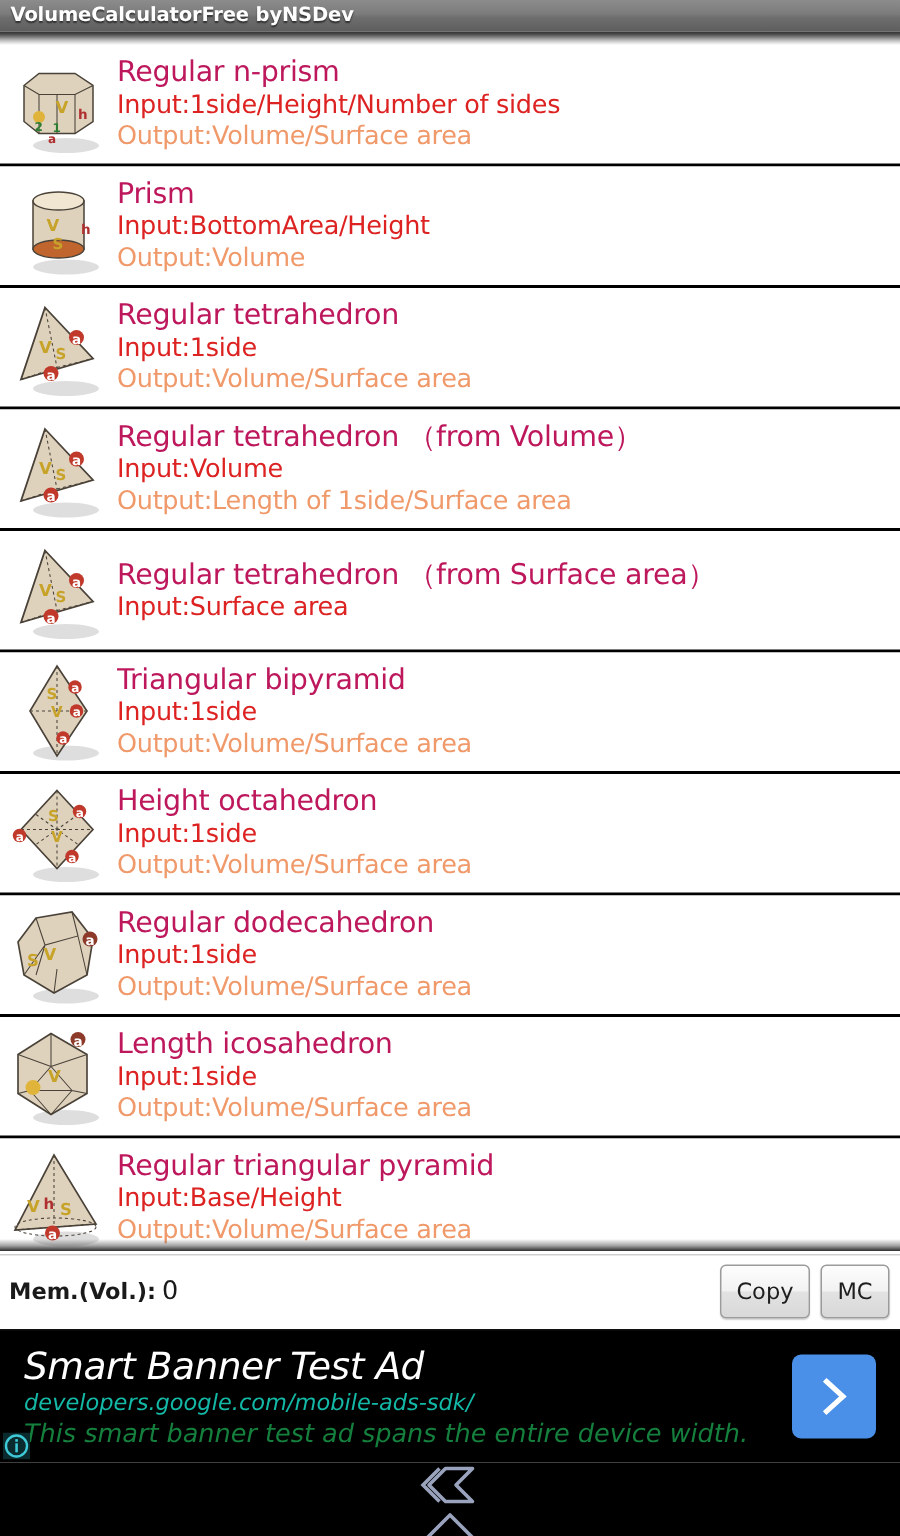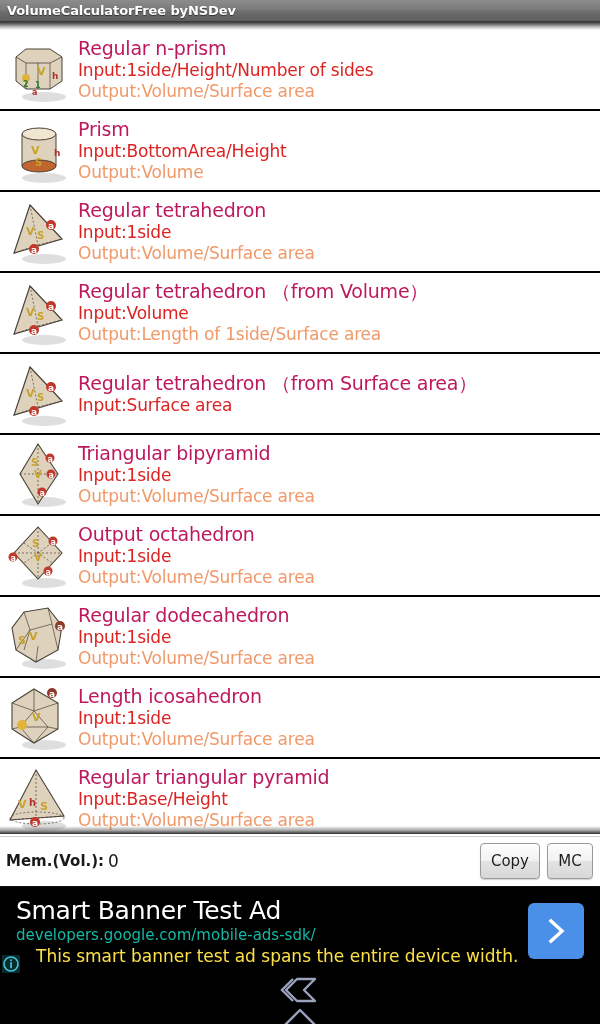--- a/index.html
+++ b/index.html
@@ -82,24 +82,24 @@
     display: flex; align-items: center; justify-content: center;
     box-shadow: 0 1px 1px rgba(0,0,0,.18);
   }
 
   
   .ad {
     position: absolute; left: 0; top: 886px; width: 600px; height: 89px;
     background: #000000; display: flex; align-items: center;
     border-top: 1px solid #111;
   }
-  .ad-body { flex: 1; padding-left: 16px; }
+  .ad-body { flex: 1; padding-left: 16px; font-style: italic; }
   .ad-headline { color: #ffffff; font-size: 25px; line-height: 30px; letter-spacing: -0.3px; }
   .ad-url { color: #14b8a6; font-size: 15px; line-height: 19px; }
-  .ad-desc { color: #fde047; font-size: 17px; line-height: 22px; margin-left: 20px; }
+  .ad-desc { color: #15803d; font-size: 17px; line-height: 22px; }
   .ad-cta {
     width: 56px; height: 56px; margin-right: 16px; border-radius: 6px;
     background: #4a90e8; display: flex; align-items: center; justify-content: center;
   }
   .ad-info {
     position: absolute; left: 2px; bottom: 2px; width: 18px; height: 18px;
   }
 
   
   .navbar {
@@ -257,21 +257,21 @@
             <text x="30" y="40" font-size="10" fill="#c8a32a" font-weight="bold">V</text>
             <circle cx="49" cy="20" r="4.5" fill="#c0392b"></circle>
             <text x="46.5" y="23.5" font-size="8" fill="#fff" font-weight="bold">a</text>
             <circle cx="9" cy="36" r="4.5" fill="#c0392b"></circle>
             <text x="6.5" y="39.5" font-size="8" fill="#fff" font-weight="bold">a</text>
             <circle cx="44" cy="50" r="4.5" fill="#c0392b"></circle>
             <text x="41.5" y="53.5" font-size="8" fill="#fff" font-weight="bold">a</text>
           </svg>
         </div>
         <div class="row-text">
-          <div class="t-title">Output octahedron</div>
+          <div class="t-title">Height octahedron</div>
           <div class="t-input">Input:1side</div>
           <div class="t-output">Output:Volume/Surface area</div>
         </div>
       </div>
       <div class="row">
         <div class="row-icon">
           <svg width="70" height="70" viewBox="0 0 70 70">
             <ellipse cx="40" cy="62" rx="22" ry="5" fill="#000" opacity="0.13"></ellipse>
             <path d="M20 10 L44 6 L58 24 L54 48 L32 60 L12 48 L8 26 Z" fill="#ded2bd" stroke="#4a4238" stroke-width="1.1"></path>
             <path d="M20 10 L26 28 L48 22 L44 6 M26 28 L20 48 M48 22 L54 48 M12 48 L26 28 M32 60 L34 44" stroke="#4a4238" stroke-width="0.7" fill="none"></path>

